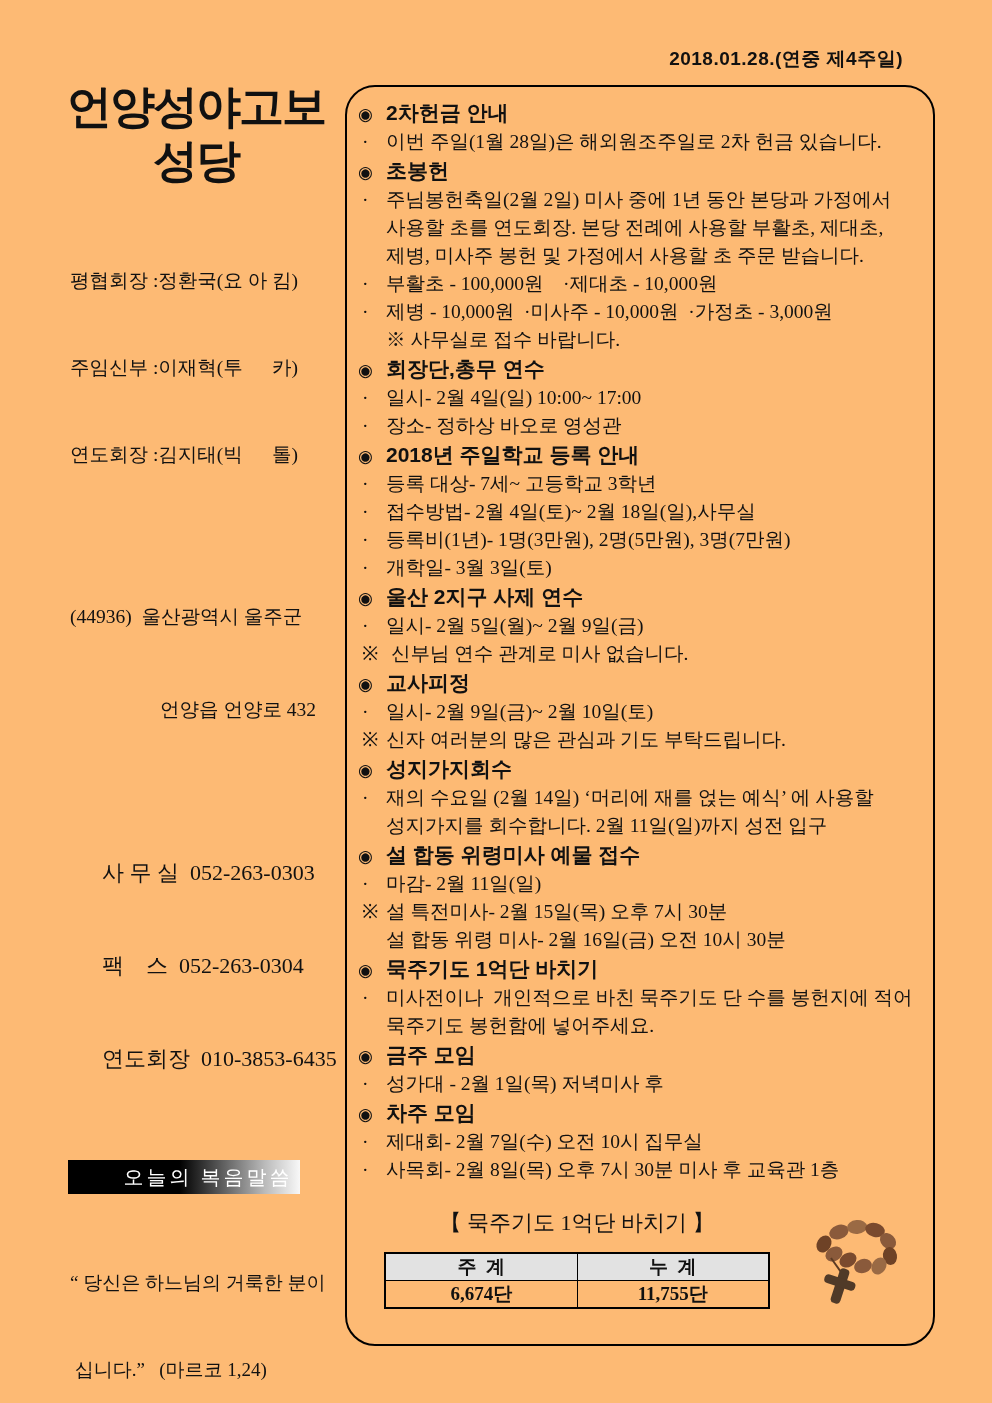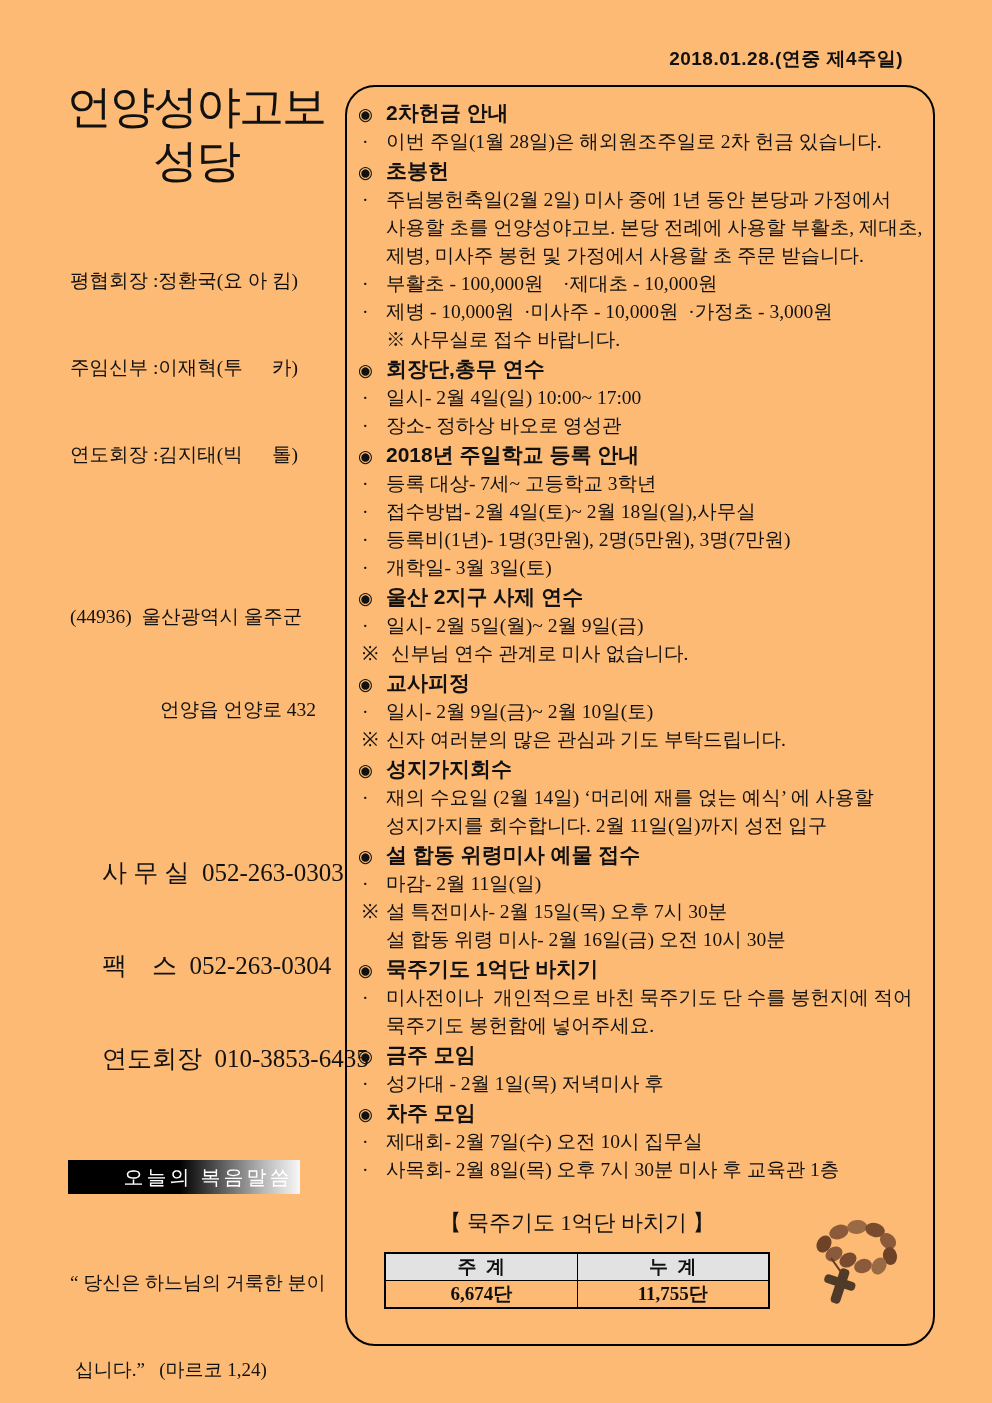--- a/index.html
+++ b/index.html
@@ -11,25 +11,25 @@
   }
   .sans { font-family:"Liberation Sans","DejaVu Sans",sans-serif; }
 
   
   .date { position:absolute; top:46px; right:89px; font-family:"Liberation Sans","DejaVu Sans",sans-serif;
           font-weight:bold; font-size:19px; letter-spacing:0.5px; }
 
   
   .left-col { position:absolute; left:62px; top:72px; width:268px; }
   .church-title { text-align:center; font-family:"Liberation Sans","DejaVu Sans",sans-serif;
-                  font-weight:400; font-size:45px; line-height:54px; letter-spacing:-2px; margin-top:8px; }
+                  font-weight:700; font-size:45px; line-height:54px; letter-spacing:-2px; margin-top:8px; }
   .staff { margin-top:20px; padding-left:8px; font-size:19.5px; line-height:29px; white-space:pre; }
   .addr  { margin-top:12px; padding-left:8px; font-size:19.5px; line-height:31px; white-space:pre; }
   .addr .l2 { padding-left:90px; }
-  .phones { margin-top:8px; padding-left:40px; font-size:25px; line-height:31px; white-space:pre; }
+  .phones { margin-top:8px; padding-left:40px; font-size:22px; line-height:31px; white-space:pre; }
 
   .gospel-bar { margin-top:24px; margin-left:6px; width:232px; height:34px; line-height:34px;
                 text-align:center; color:#fff; font-size:20px; letter-spacing:3px;
                 background:linear-gradient(90deg,#000 0%,#000 48%,#bbb 85%,#f8f8f8 100%);padding-left:48px; }
   .gospel-quote { margin-top:16px; padding-left:8px; font-size:19px; line-height:29px; white-space:pre; }
 
   
   .panel { position:absolute; left:345px; top:85px; width:590px; height:1261px;
            border:2.5px solid #000; border-radius:30px; padding:11px 10px 0 9px; overflow:hidden; }
   .ann-line { display:flex; align-items:baseline; height:28px; line-height:28px;
@@ -87,21 +87,21 @@
     </div>
 
   </div>
 
   <div class="panel">
     <div>
         <div class="ann-line hdr"><span class="bullet">◉</span><span class="txt">2차헌금 안내</span></div>
         <div class="ann-line"><span class="bullet">·</span><span class="txt">이번 주일(1월 28일)은 해외원조주일로 2차 헌금 있습니다.</span></div>
         <div class="ann-line hdr"><span class="bullet">◉</span><span class="txt">초봉헌</span></div>
         <div class="ann-line"><span class="bullet">·</span><span class="txt">주님봉헌축일(2월 2일) 미사 중에 1년 동안 본당과 가정에서</span></div>
-        <div class="ann-line"><span class="bullet"></span><span class="txt">사용할 초를 언양성야고보. 본당 전례에 사용할 부활초, 제대초,</span></div>
+        <div class="ann-line"><span class="bullet"></span><span class="txt">사용할 초를 연도회장. 본당 전례에 사용할 부활초, 제대초,</span></div>
         <div class="ann-line"><span class="bullet"></span><span class="txt">제병, 미사주 봉헌 및 가정에서 사용할 초 주문 받습니다.</span></div>
         <div class="ann-line"><span class="bullet">·</span><span class="txt">부활초 - 100,000원    ·제대초 - 10,000원</span></div>
         <div class="ann-line"><span class="bullet">·</span><span class="txt">제병 - 10,000원  ·미사주 - 10,000원  ·가정초 - 3,000원</span></div>
         <div class="ann-line"><span class="bullet"></span><span class="txt">※ 사무실로 접수 바랍니다.</span></div>
         <div class="ann-line hdr"><span class="bullet">◉</span><span class="txt">회장단,총무 연수</span></div>
         <div class="ann-line"><span class="bullet">·</span><span class="txt">일시- 2월 4일(일) 10:00~ 17:00</span></div>
         <div class="ann-line"><span class="bullet">·</span><span class="txt">장소- 정하상 바오로 영성관</span></div>
         <div class="ann-line hdr"><span class="bullet">◉</span><span class="txt">2018년 주일학교 등록 안내</span></div>
         <div class="ann-line"><span class="bullet">·</span><span class="txt">등록 대상- 7세~ 고등학교 3학년</span></div>
         <div class="ann-line"><span class="bullet">·</span><span class="txt">접수방법- 2월 4일(토)~ 2월 18일(일),사무실</span></div>

